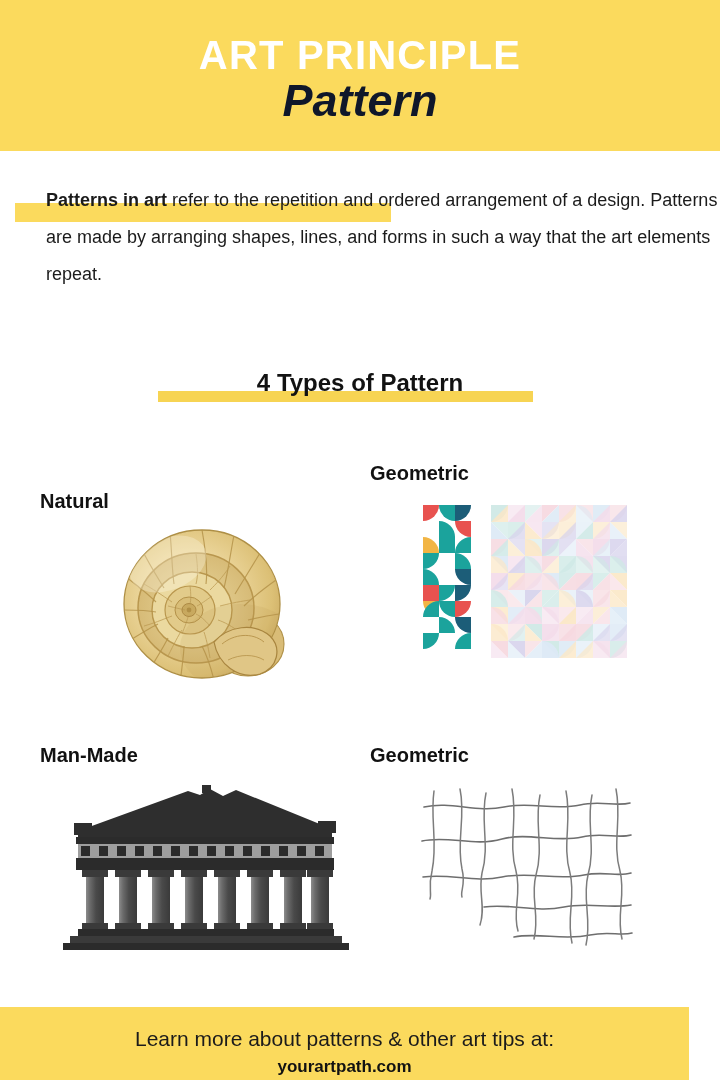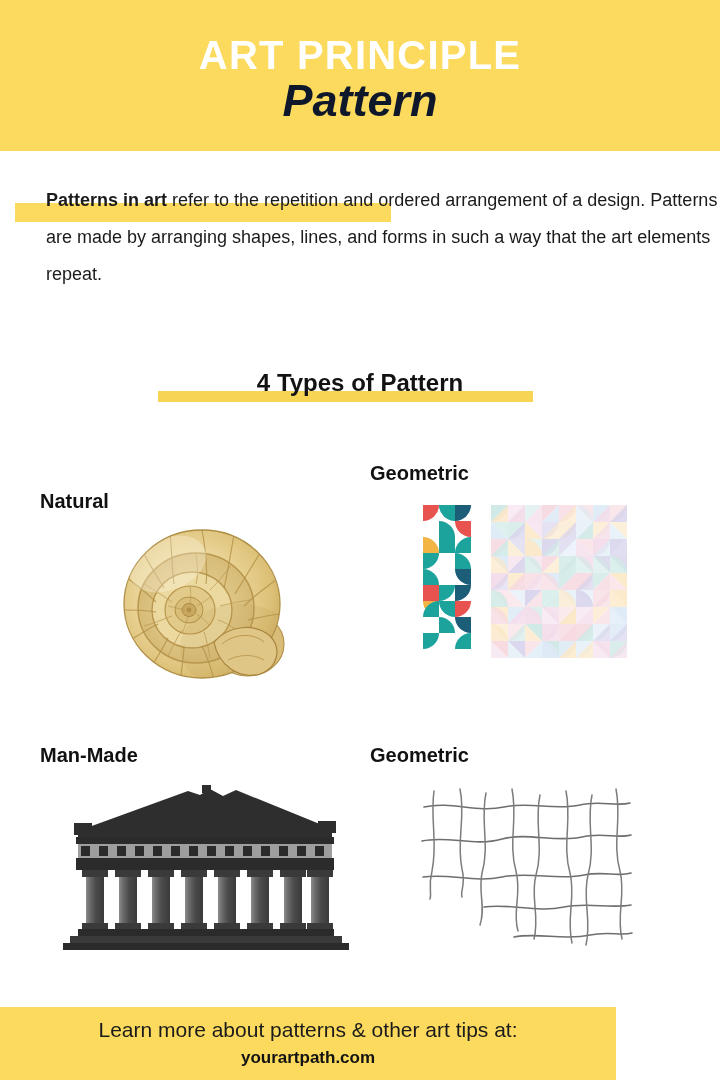--- a/index.html
+++ b/index.html
@@ -132,27 +132,27 @@
   #cell-natural   .cell-art { height: 185px; }
   #cell-geometric .cell-art { height: 185px; }
   #cell-manmade   .cell-art { height: 200px; }
   #cell-irregular .cell-art { height: 200px; }
 
   
   .footer {
     position: absolute;
     left: 0;
     top: 1007px;
-    width: 616px;
+    width: 689px;
     height: 73px;
     background: #FBDA5D;
     display: flex;
     flex-direction: column;
     align-items: center;
-    justify-content: center;
+    justify-content: flex-end;
   }
   .footer-line1 {
     font-size: 21px;
     color: #1b1b1b;
     line-height: 28px;
     text-align: center;
   }
   .footer-line2 {
     font-size: 17px;
     font-weight: bold;

